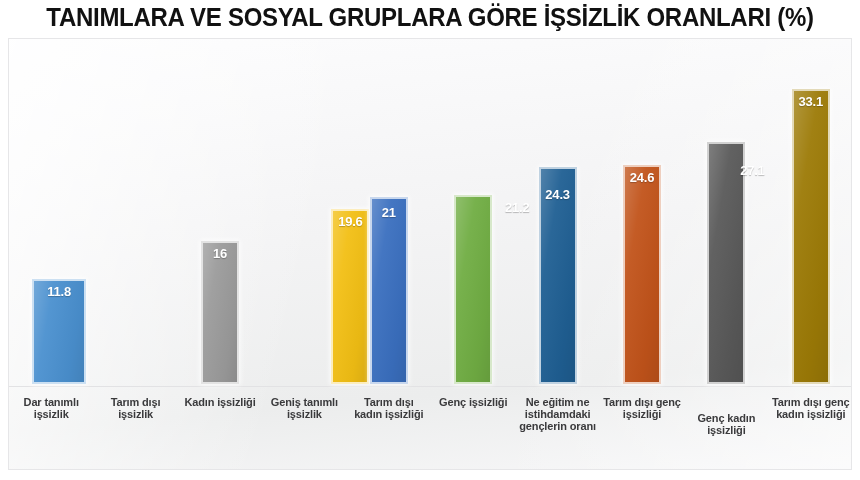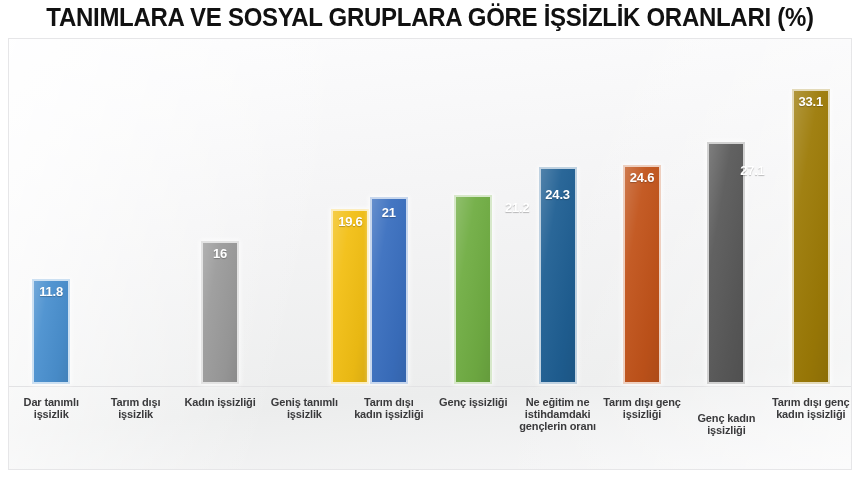--- a/index.html
+++ b/index.html
@@ -86,21 +86,21 @@
 <body>
 
 <div id="root">
 
   <div class="chart-title">TANIMLARA VE SOSYAL GRUPLARA GÖRE İŞSİZLİK ORANLARI (%)</div>
 
   <div class="plot-panel">
     <div class="panel-sheen"></div>
     <div class="baseline" style="top: 347px;"></div>
     <div class="bars-layer">
-        <div class="bar-group" style="left: 23.2px; bottom: 85px; width: 38px; height: 105.189px;">
+        <div class="bar-group" style="left: 23.2px; bottom: 85px; width: 38px; height: 105.189px; padding-left: 16px;">
           <div class="bar" style="height: 105.189px; background: rgb(74, 144, 207);">
             <div class="bar-sheen"></div>
           </div>
           <div class="bar-value" style="top: 5px;">11.8</div>
         </div>
         <div class="bar-group" style="left: 192px; bottom: 85px; width: 38px; height: 142.629px;">
           <div class="bar" style="height: 142.629px; background: rgb(155, 155, 155);">
             <div class="bar-sheen"></div>
           </div>
           <div class="bar-value" style="top: 5px; text-align: center;">16</div>

